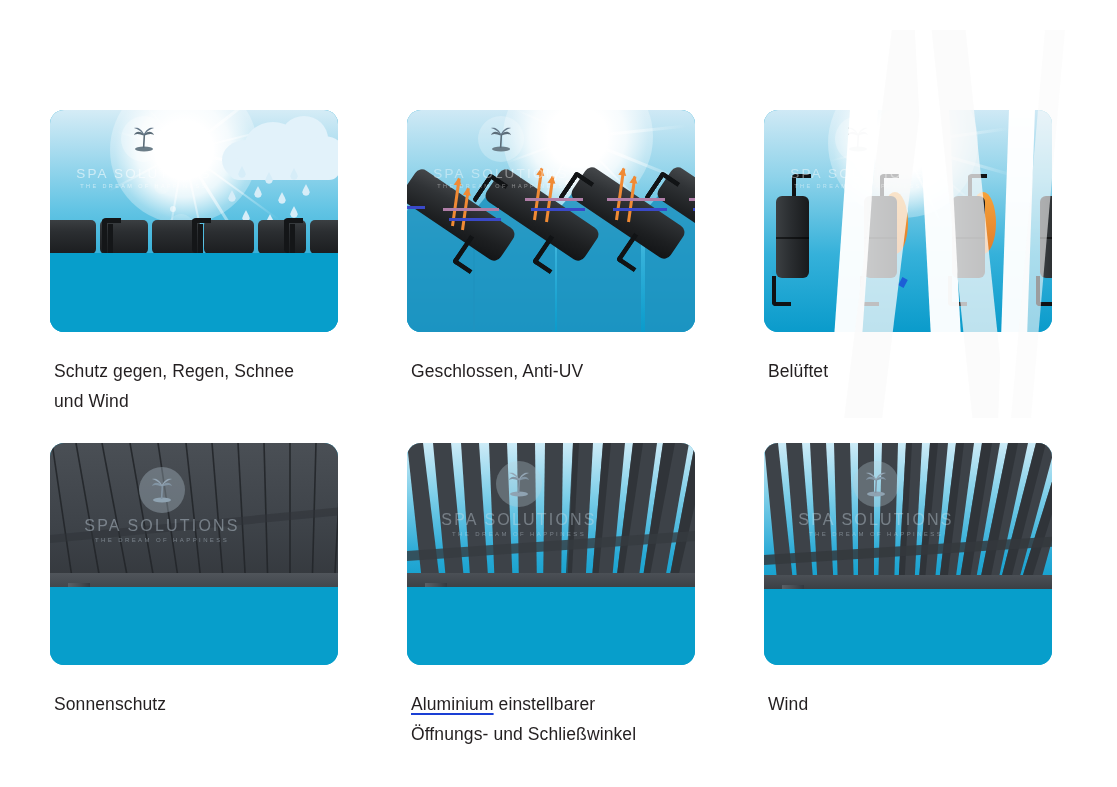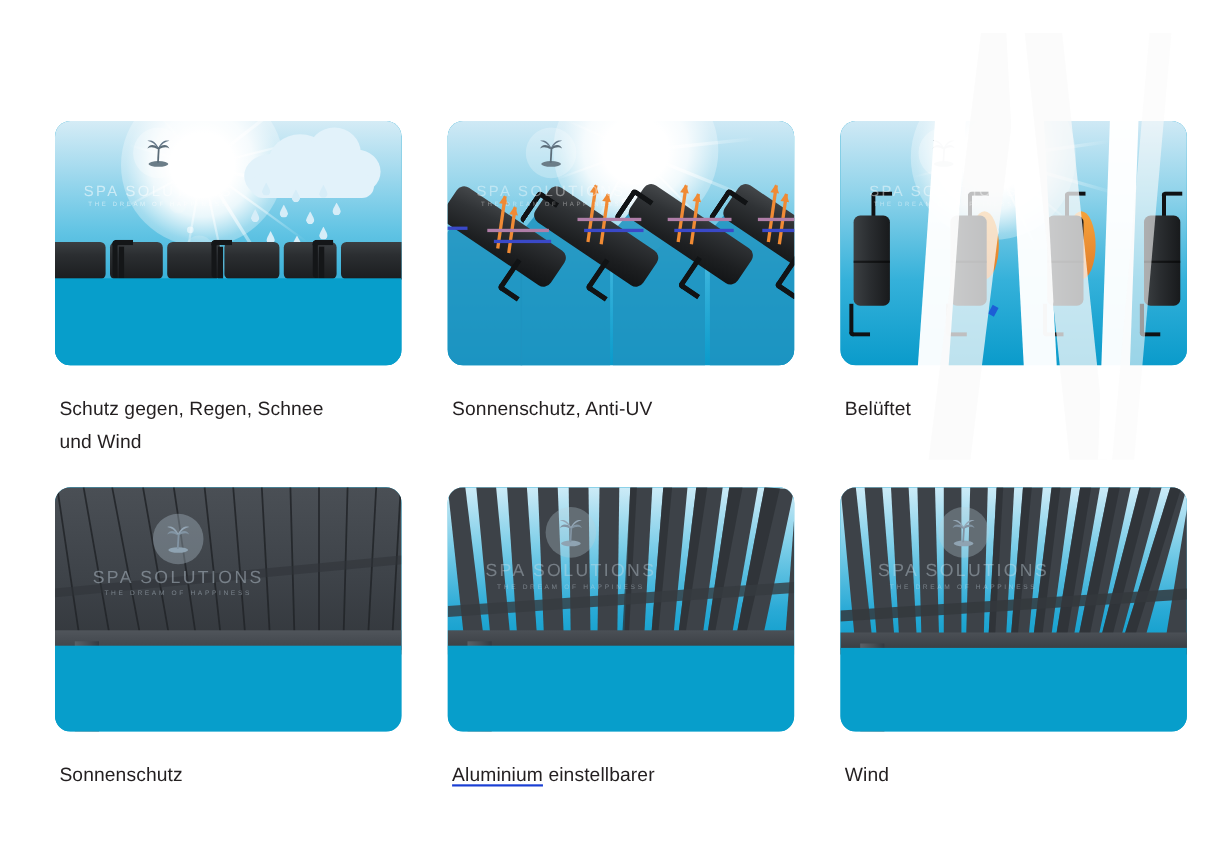--- a/index.html
+++ b/index.html
@@ -18,21 +18,21 @@
     position:absolute;left:50px;top:26px;
     font-size:39px;font-weight:400;letter-spacing:0.2px;
     color:#231f20;line-height:1.2;
   }
 
   .grid{position:absolute;left:0;top:110px;width:1117px;}
 
   .cell{position:absolute;}
   .tile{
     position:absolute;
-    width:315px;height:222px;
+    width:288px;height:222px;
     border-radius:14px;
     overflow:hidden;
     background:#079ecb;
   }
   .caption{
     position:absolute;
     font-size:17.5px;
     line-height:30px;
     color:#231f20;
     white-space:pre-line;
@@ -411,21 +411,21 @@
               <path d="M15 9 C20 5,24 7,25 10 C22 8,19 9,15.4 10.6 Z" fill="#5c6d79"></path>
               <path d="M15 9 C12 3,8 2,5 3 C9 4,12 6,14.6 10 Z" fill="#66798a"></path>
               <path d="M15 9 C18 3,22 2,25 3 C21 4,18 6,15.4 10 Z" fill="#66798a"></path>
             </svg>
           </div>
           <div class="wm-title">SPA SOLUTIONS</div>
           <div class="wm-sub">THE DREAM OF HAPPINESS</div>
         </div>
       </div>
 
-      <div class="caption" style="left:4px;top:246px;width:300px;">Sonnenschutz, Anti-UV</div>
+      <div class="caption" style="left:4px;top:246px;width:300px;">Geschlossen, Anti-UV</div>
     </div>
 
     <div class="cell" style="left:764px;top:0;">
       <div class="tile">
         <div class="sky-flat"></div>
 
         <div class="sun" style="left:64px;top:-42px;width:150px;height:150px;"></div>
         <div>
           <div class="ray" style="left:138px;top:32px;width:118px;height:3px;transform:rotate(16deg);"></div>
           <div class="ray" style="left:138px;top:32px;width:100px;height:2px;transform:rotate(40deg);"></div>
@@ -567,21 +567,21 @@
               <path d="M15 9 C20 5,24 7,25 10 C22 8,19 9,15.4 10.6 Z" fill="#8294a3"></path>
               <path d="M15 9 C12 3,8 2,5 3 C9 4,12 6,14.6 10 Z" fill="#94a6b5"></path>
               <path d="M15 9 C18 3,22 2,25 3 C21 4,18 6,15.4 10 Z" fill="#94a6b5"></path>
             </svg>
           </div>
           <div class="wm-title" style="font-size:16px;">SPA SOLUTIONS</div>
           <div class="wm-sub" style="font-size:6px;">THE DREAM OF HAPPINESS</div>
         </div>
       </div>
 
-      <div class="caption" style="left:4px;top:246px;width:320px;"><span class="uline">Aluminium</span><span> einstellbarer</span><br></div>
+      <div class="caption" style="left:4px;top:246px;width:320px;"><span class="uline">Aluminium</span><span> einstellbarer</span><br><span>Öffnungs- und Schließwinkel</span></div>
     </div>
 
     <div class="cell" style="left:764px;top:333px;">
       <div class="tile">
         <div class="ceilwrap">
           <div class="ceil-sky" style="height:148px;"></div>
           <svg width="315" height="152" viewBox="0 0 315 152" style="position:absolute;left:0;top:0;">
             <g fill="#3d4248">
               <polygon points="0,0 14,0 30,148 14,148"></polygon>
               <polygon points="22,0 38,0 50,148 34,148"></polygon>

